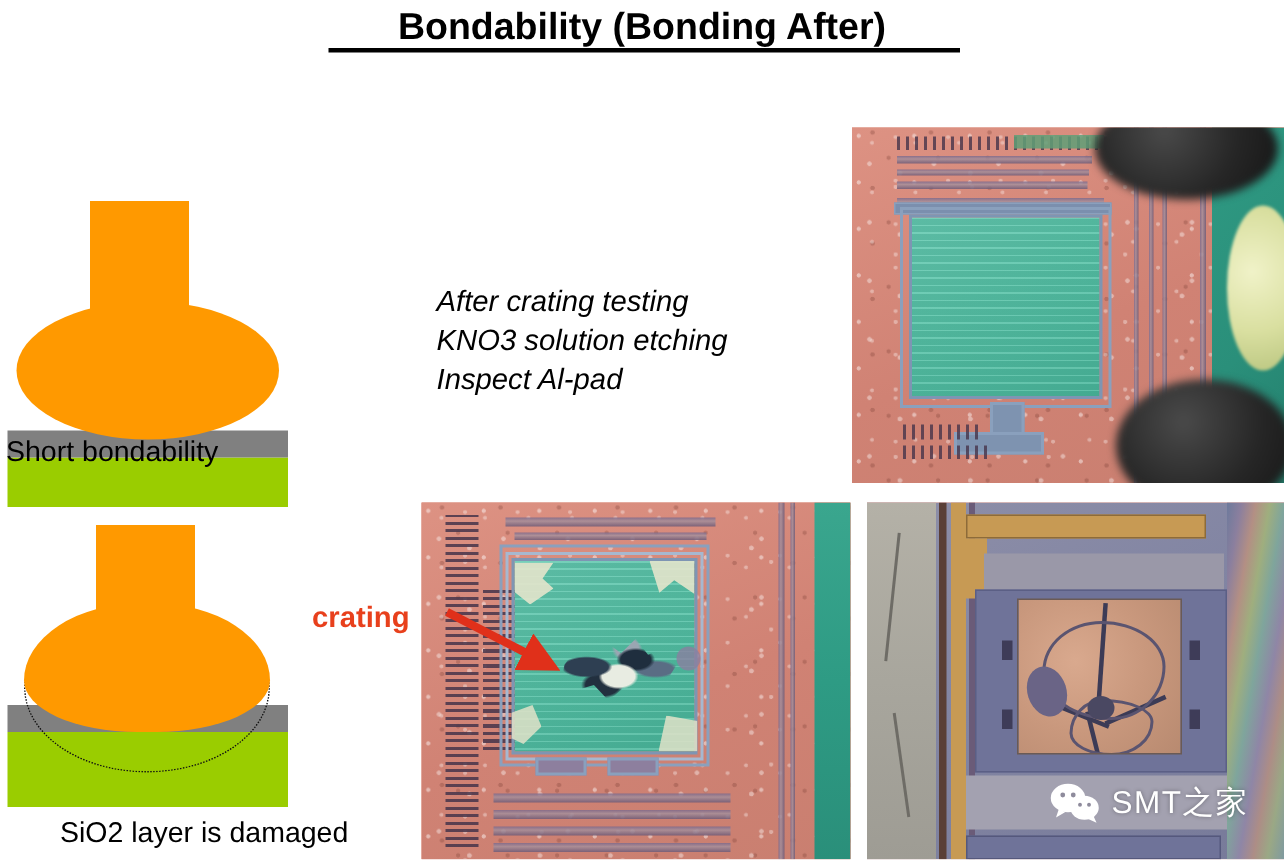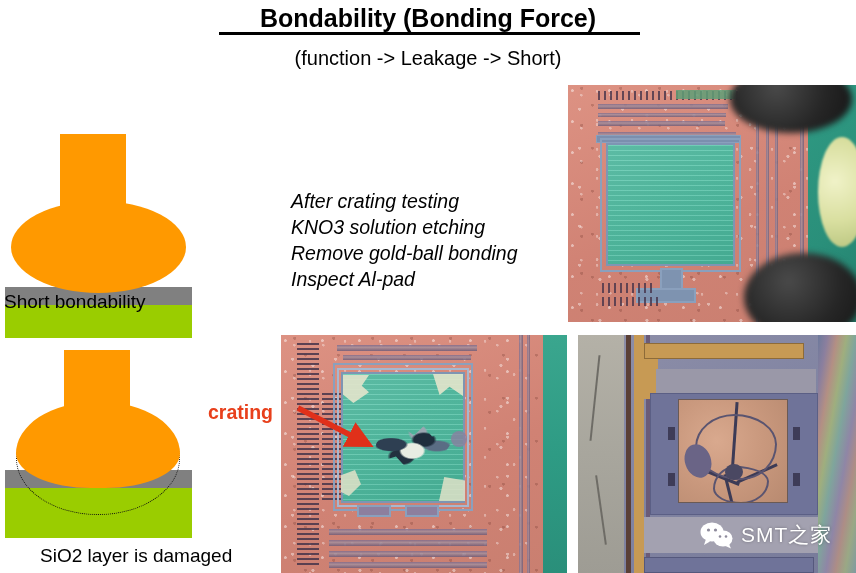--- a/index.html
+++ b/index.html
@@ -221,28 +221,26 @@
     color: #ffffff;
     letter-spacing: 1px;
     text-shadow: 0 0 3px rgba(0,0,0,.35);
   }
 </style>
 </head>
 <body>
 
 <div id="slide">
 
-  <div class="title">Bondability (Bonding Force)</div>
+  <div class="title">Bondability (Bonding After)</div>
   <div class="title-underline"></div>
-  <div class="subtitle">(function -&gt; Leakage -&gt; Short)</div>
 
   <div class="steps">
     <div>After crating testing</div>
     <div>KNO3 solution etching</div>
-    <div>Remove gold-ball bonding</div>
     <div>Inspect Al-pad</div>
   </div>
 
   <div class="diagram" style="left:0px; top:60px; width:230px; height:225px;">
 
     <div class="sub-green" style="left:5px; top:245px; width:187px; height:33px;"></div>
 
     <div class="sub-gray" style="left:5px; top:227px; width:187px; height:18px;"></div>
 
     <div class="ball" style="left:11px; top:141px; width:175px; height:92px; border-radius:50%;"></div>

